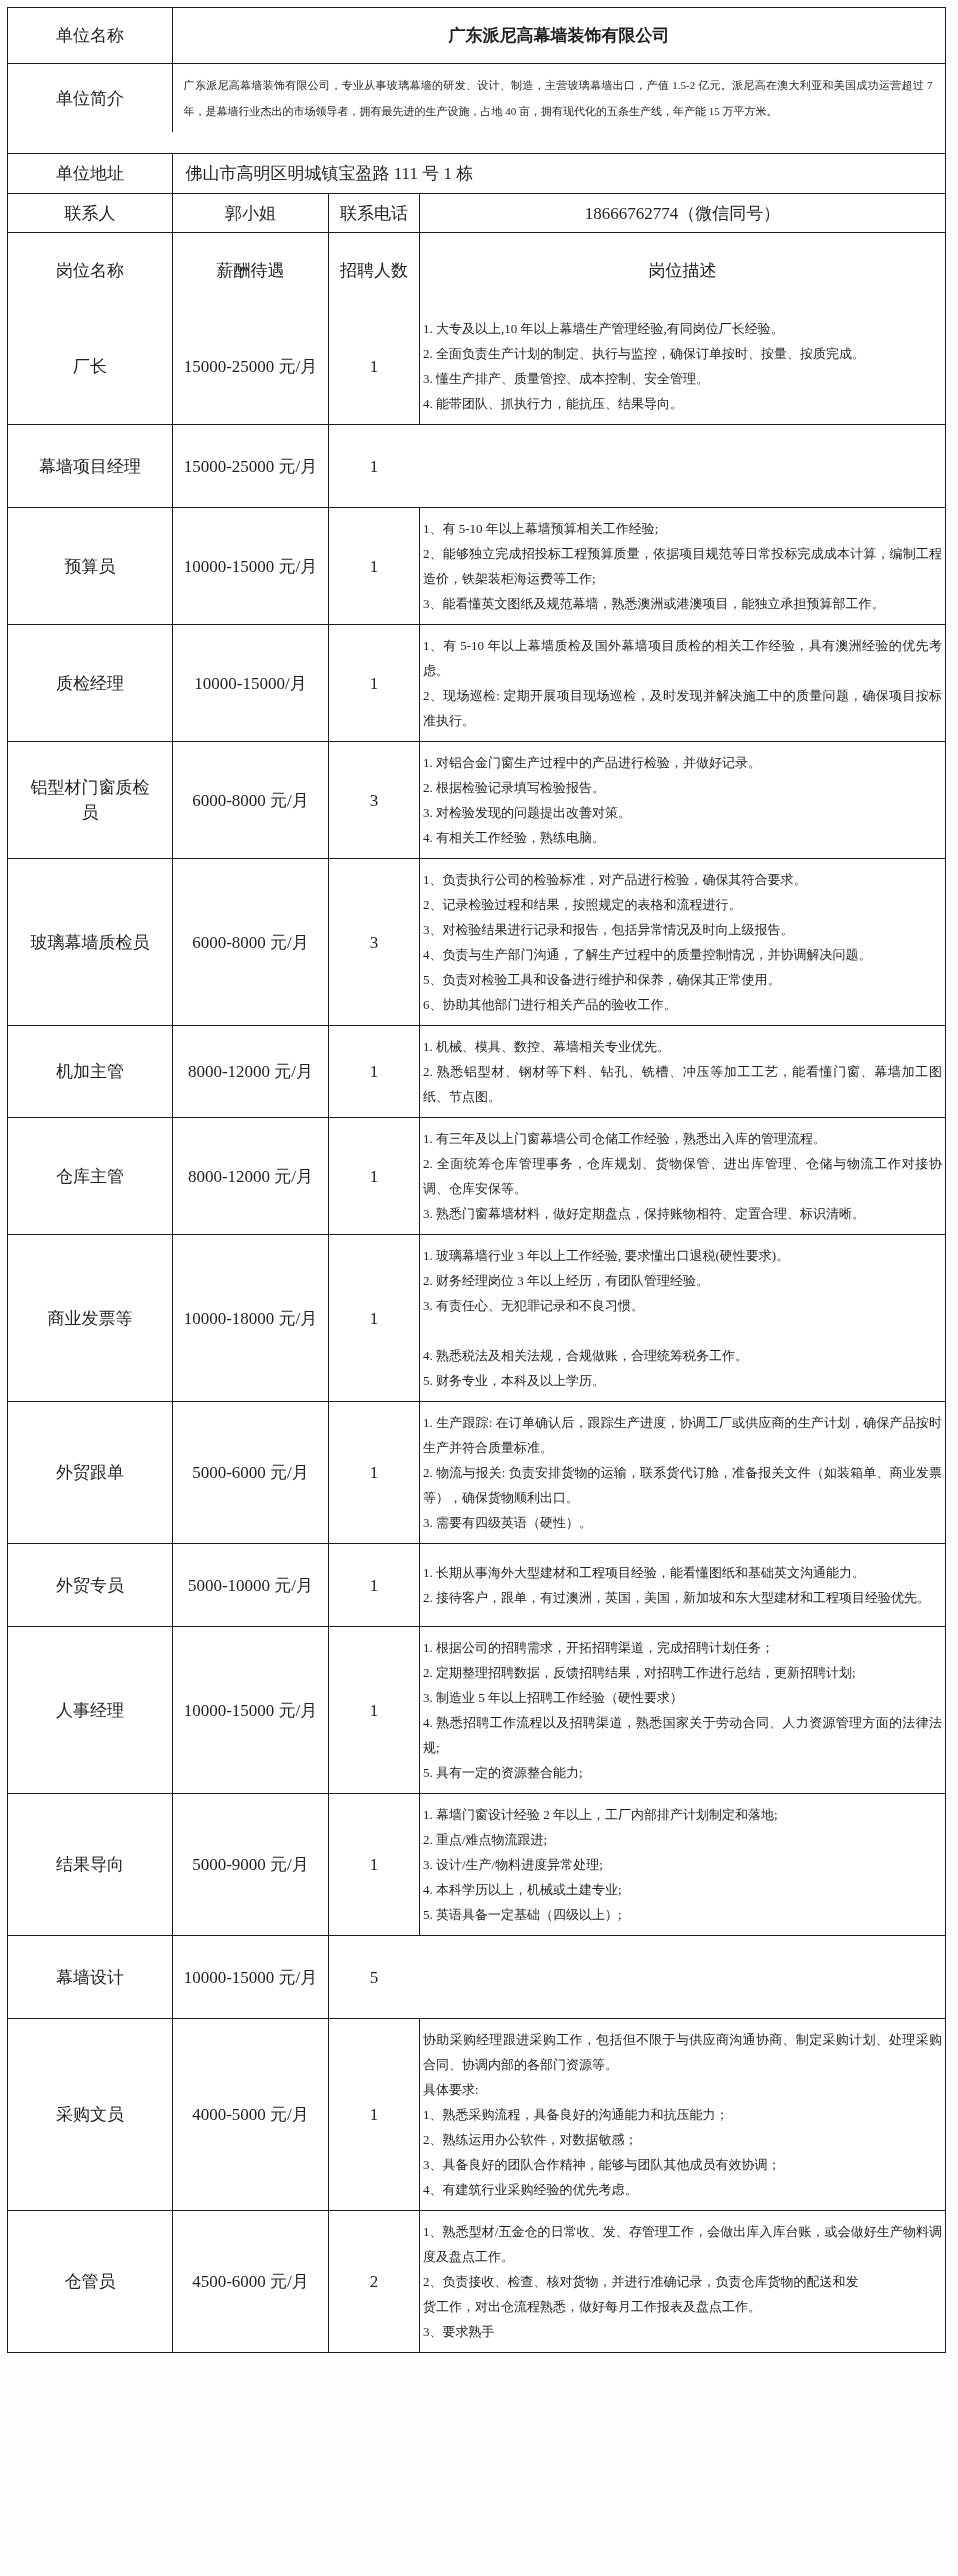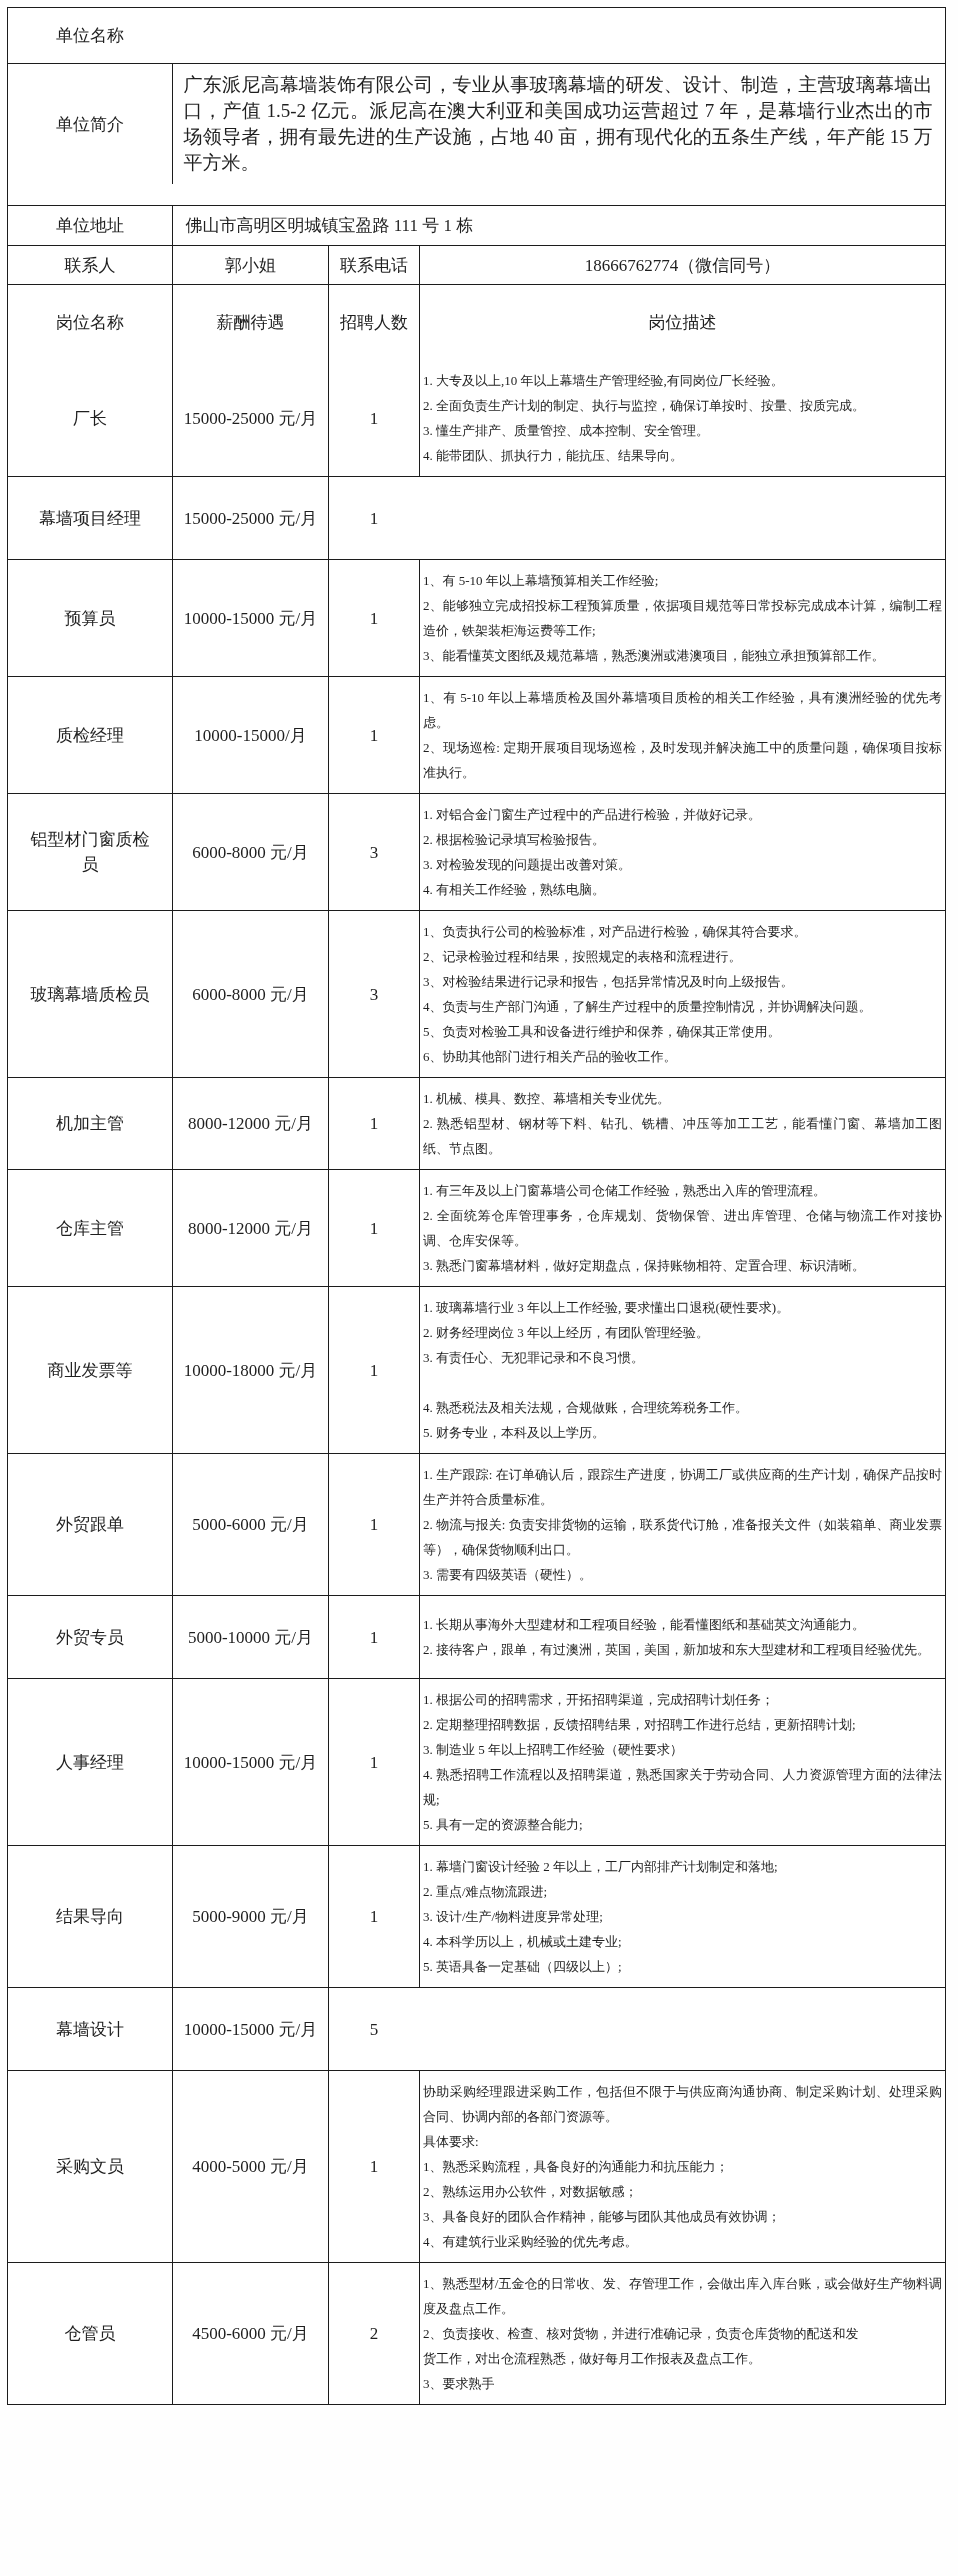--- a/index.html
+++ b/index.html
@@ -28,39 +28,40 @@
     flex-direction:column;
     justify-content:center;
   }
   .cell + .cell{border-left:1.8px solid #1c1c1c;}
   .center{align-items:center;text-align:center;padding:5.3px 9px;}
   .label{align-items:center;text-align:center;padding:5.3px 9px;}
   .bold{font-weight:bold;}
   .left{padding:7px 12.4px;text-align:left;}
   .justify{text-align:justify;}
   .pre{white-space:pre-line;}
-  .intro-cell{font-size:19px;line-height:26px;padding:8px 12.4px 8px 10.6px;}
+  .intro-cell{font-size:11px;line-height:26px;padding:8px 12.4px 8px 10.6px;}
   .r-name{min-height:55px;}
   .r-addr{min-height:39px;margin-top:21px;}
   .r-contact{min-height:39px;}
   .r-header{min-height:76px;}
   .job-row .cell{min-height:82px;}
   .c-title{align-items:center;text-align:center;padding:7px 16px;}
   .c-salary{align-items:center;text-align:center;padding:7px 9px;}
   .c-count{align-items:center;text-align:center;padding:7px 5.3px;}
   .c-desc{padding:8px 3px;font-size:13px;line-height:25px;}
 </style>
 </head>
 <body>
 
 <div class="sheet">
   <div class="table">
 
     <div class="row cols-2 r-name">
       <div class="cell label">单位名称</div>
+      <div class="cell center bold">广东派尼高幕墙装饰有限公司</div>
     </div>
 
     <div class="row cols-2">
       <div class="cell label">单位简介</div>
       <div class="cell left justify intro-cell">广东派尼高幕墙装饰有限公司，专业从事玻璃幕墙的研发、设计、制造，主营玻璃幕墙出口，产值 1.5-2 亿元。派尼高在澳大利亚和美国成功运营超过 7 年，是幕墙行业杰出的市场领导者，拥有最先进的生产设施，占地 40 亩，拥有现代化的五条生产线，年产能 15 万平方米。</div>
     </div>
 
     <div class="row cols-2 r-addr">
       <div class="cell label">单位地址</div>
       <div class="cell left">佛山市高明区明城镇宝盈路 111 号 1 栋</div>

